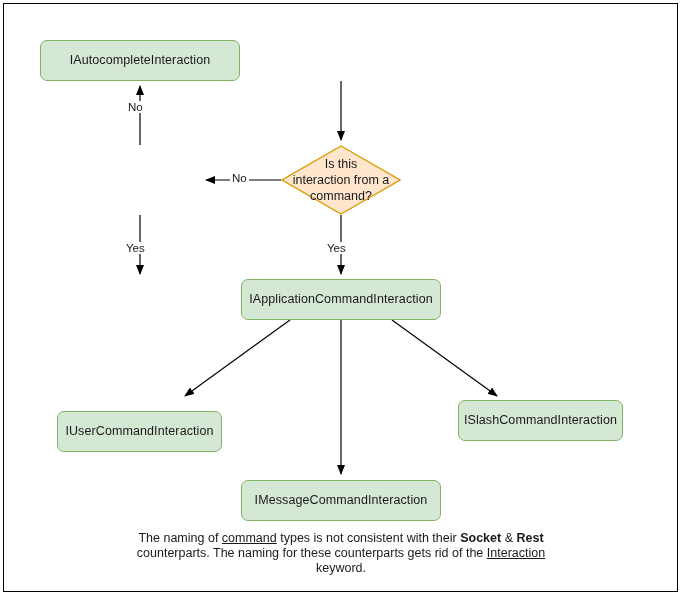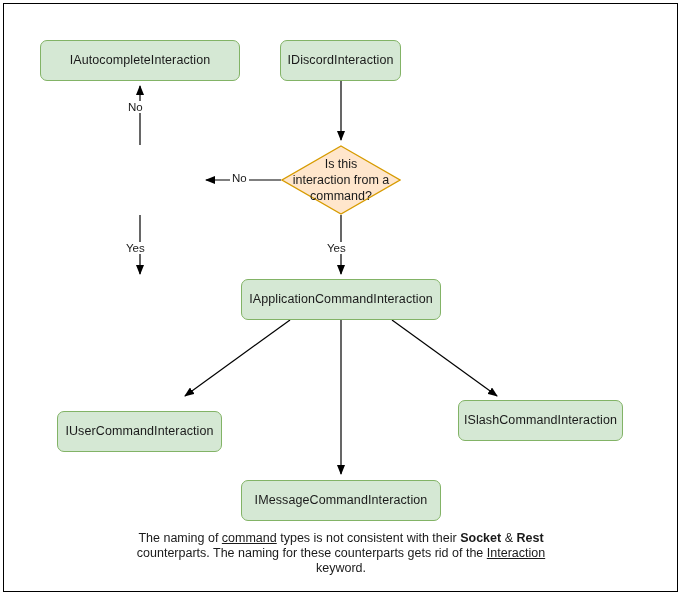--- a/index.html
+++ b/index.html
@@ -117,23 +117,20 @@
 
     <line x1="341" y1="320" x2="341" y2="474" stroke="#000000" stroke-width="1.2" marker-end="url(#arrowhead)"></line>
 
     <line x1="392" y1="320" x2="497" y2="396" stroke="#000000" stroke-width="1.2" marker-end="url(#arrowhead)"></line>
   </svg>
 
   <div class="node-box" style="left:40px; top:40px; width:200px; height:41px;">
     <span>IAutocompleteInteraction</span>
   </div>
 
-  <div class="node-box" style="left:280px; top:40px; width:121px; height:41px;">
-    <span>IDiscordInteraction</span>
-  </div>
 
 
   <div class="diamond-wrap" style="left:281px; top:145px; width:120px; height:70px;">
     <svg width="120" height="70" viewBox="0 0 120 70" xmlns="http://www.w3.org/2000/svg">
       <polygon points="60,1 119,35 60,69 1,35" fill="#ffe6cc" stroke="#d79b00" stroke-width="1.3"></polygon>
     </svg>
     <div class="diamond-label">
       <div>
         <div>Is this</div>
         <div>interaction from a</div>

